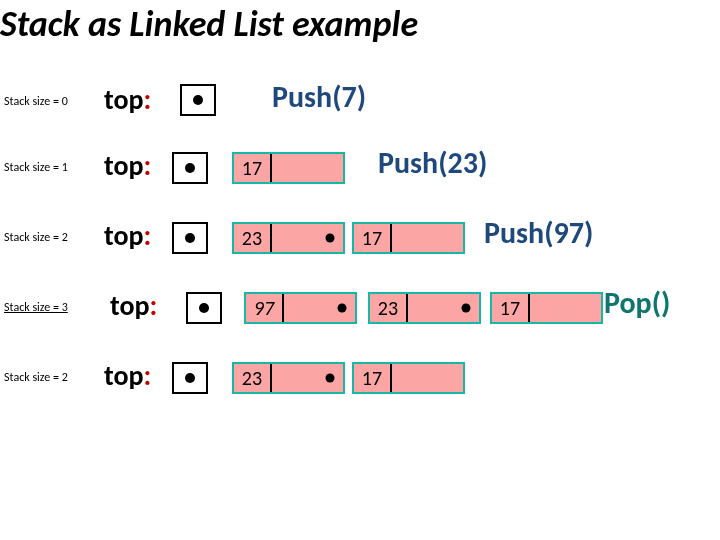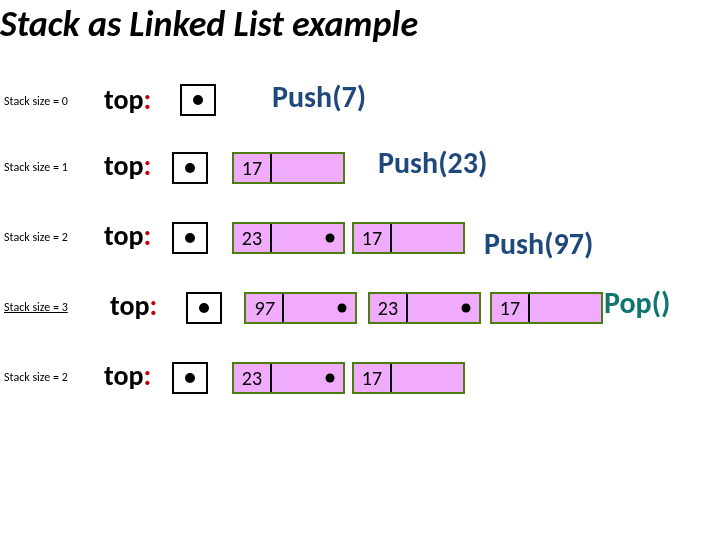--- a/index.html
+++ b/index.html
@@ -49,23 +49,23 @@
     position: absolute;
     width: 10px; height: 10px;
     background: #000;
     border-radius: 50%;
     left: 50%; top: 50%;
     transform: translate(-50%, -50%);
   }
   .node {
     position: absolute;
     height: 28px;
-    border: 2px solid #4d7c0f;
+    border: 2px solid #14b8a6;
     display: flex;
-    background: #f0abfc;
+    background: #fca5a5;
     gap: 45px;
   }
   .node .val {
     width: 36px;
     border-right: 2px solid #000;
     display: flex;
     align-items: center;
     justify-content: center;
     font-size: 20px;
     font-family: Calibri, Arial, sans-serif;
@@ -116,21 +116,21 @@
   <div class="top-label" style="left:104px; top:162px;"><span>top</span><span class="top-colon">:</span></div>
   <div class="ptr-box dot" style="left:172px; top:166px;"></div>
   <div class="node" style="left:232px; top:166px;">
     <div class="val">23</div>
     <div class="nxt dot"></div>
   </div>
   <div class="node" style="left:352px; top:166px;">
     <div class="val">17</div>
     <div class="nxt"></div>
   </div>
-  <div class="op" style="left:484px; top:158px;margin-top:11px;">Push(97)</div>
+  <div class="op" style="left:484px; top:158px;">Push(97)</div>
 
   <div class="size-label" style="left:4px; top:244px;text-decoration:underline;">Stack size = 3</div>
   <div class="top-label" style="left:110px; top:232px;"><span>top</span><span class="top-colon">:</span></div>
   <div class="ptr-box dot" style="left:186px; top:236px;"></div>
   <div class="node" style="left:244px; top:236px;font-style:italic;">
     <div class="val">97</div>
     <div class="nxt dot"></div>
   </div>
   <div class="node" style="left:368px; top:236px;">
     <div class="val">23</div>

